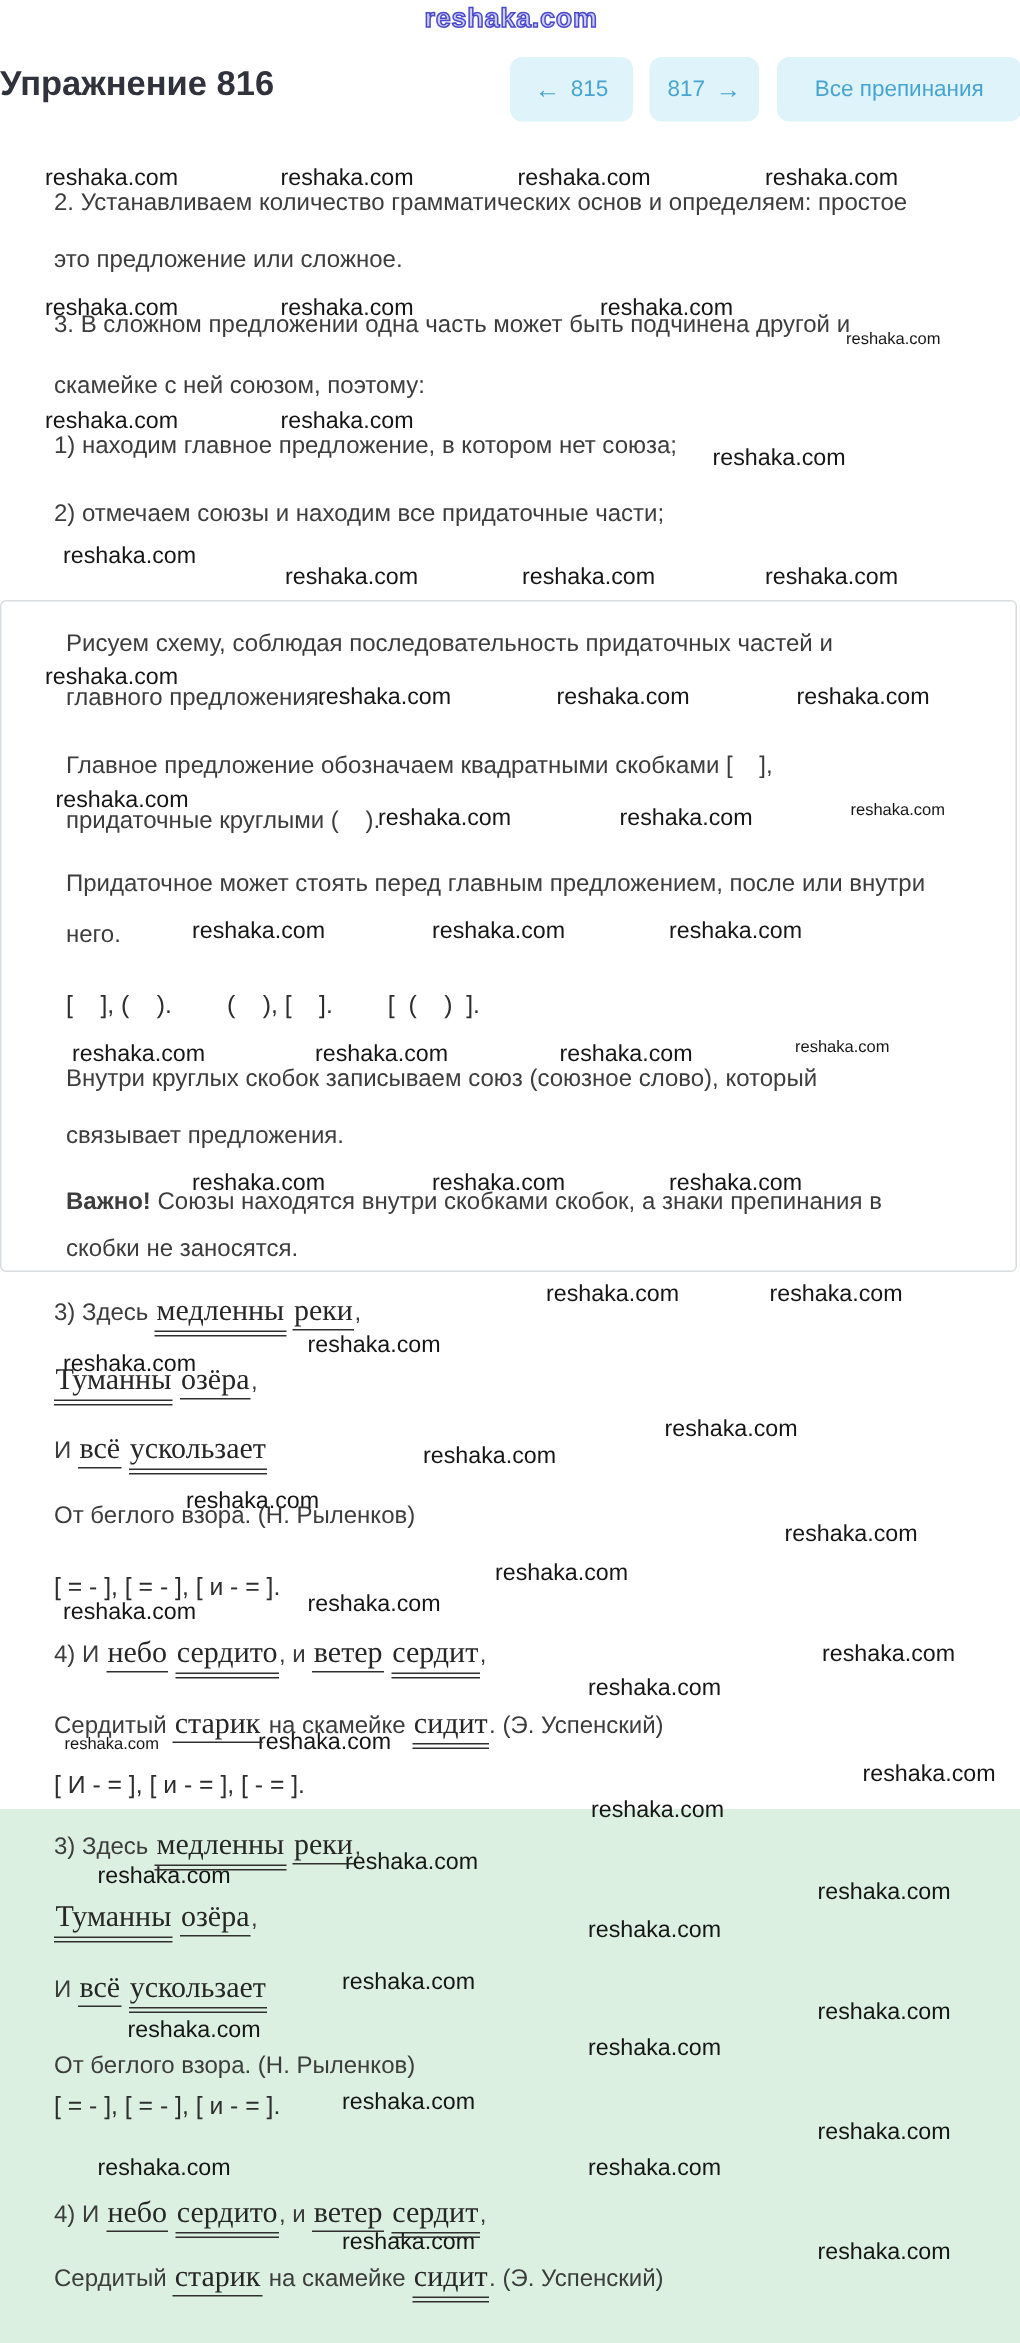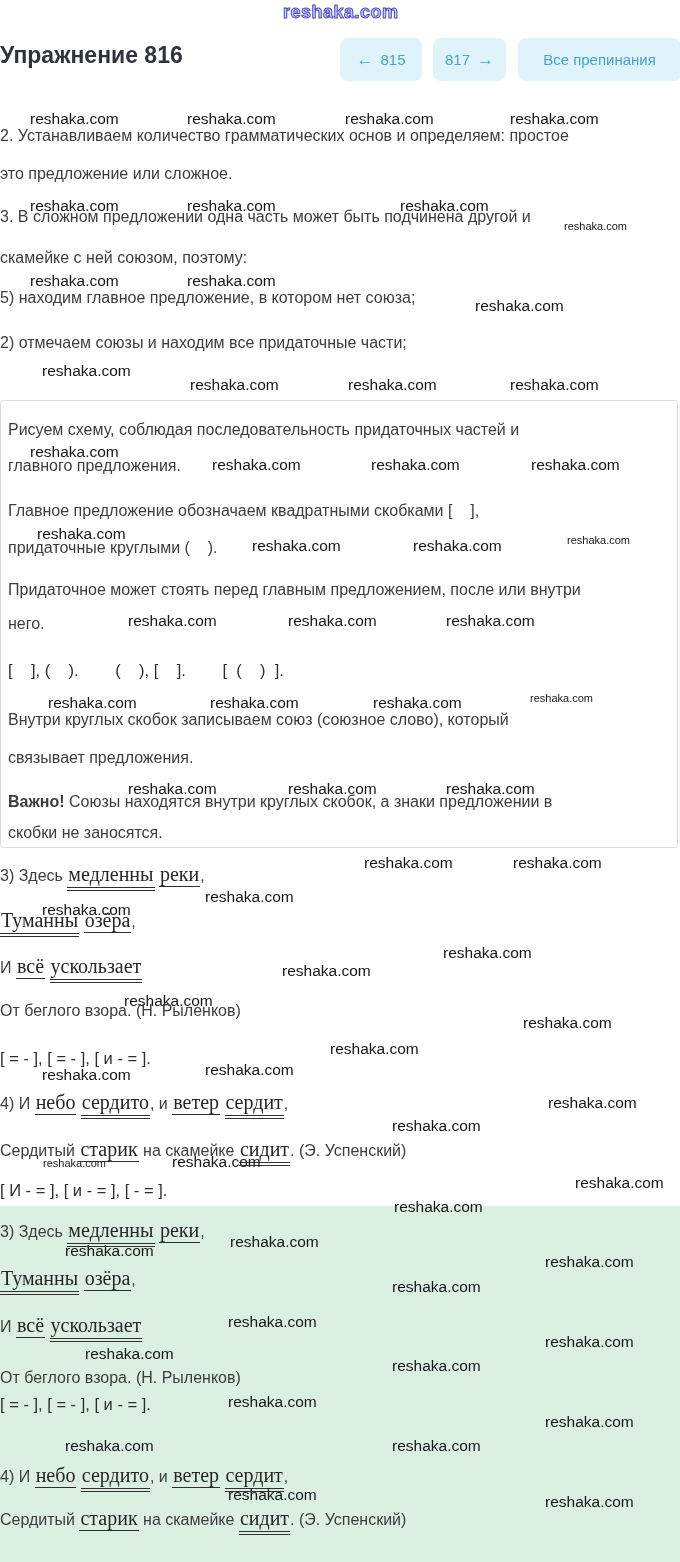--- a/index.html
+++ b/index.html
@@ -16,21 +16,21 @@
   #btn-prev{left:340px;width:82px;}
   #btn-next{left:433px;width:73px;}
   #btn-all{left:518px;width:163px;}
   .nav-btn .arrow{font-size:17px;line-height:1;}
   
   .info-box{position:absolute;left:0;top:400px;width:676px;height:446px;background:#fff;
             border:1px solid #d9dcdf;border-radius:4px;}
   .answer-box{position:absolute;left:0;top:1206px;width:680px;height:356px;background:#dcf0e2;}
   
   .line{position:absolute;white-space:pre;font:16px/1.25 "Liberation Sans",sans-serif;
-        color:#3d3d3d;}
+        color:#3d3d3d;margin-left:36px;}
   .line.schema{font-size:16.5px;color:#2e2e2e;}
   .line .bold{font-weight:700;}
   .u1,.u2{font-family:"Liberation Serif","DejaVu Serif",serif;font-size:20px;color:#262626;}
   .u1{border-bottom:1.5px solid #2f2f2f;padding:0 1px 1px 1px;}
   .u2{border-bottom:4px double #2f2f2f;padding:0 1px 2px 1px;}
   
   .wm{position:absolute;white-space:nowrap;font:15.5px "Liberation Sans",sans-serif;color:#161616;}
   .wm-sm{font-size:11px;}
 </style>
 </head>
@@ -116,32 +116,32 @@
       <span class="wm" style="left: 228px; top: 1393px;">reshaka.com</span>
       <span class="wm" style="left: 545px; top: 1413px;">reshaka.com</span>
       <span class="wm" style="left: 65px; top: 1437px;">reshaka.com</span>
       <span class="wm" style="left: 392px; top: 1437px;">reshaka.com</span>
       <span class="wm" style="left: 228px; top: 1486px;">reshaka.com</span>
       <span class="wm" style="left: 545px; top: 1493px;">reshaka.com</span>
       <div class="line" style="left: 0px; top: 126px;">2. Устанавливаем количество грамматических основ и определяем: простое</div>
       <div class="line" style="left: 0px; top: 164px;">это предложение или сложное.</div>
       <div class="line" style="left: 0px; top: 207px;">3. В сложном предложении одна часть может быть подчинена другой и</div>
       <div class="line" style="left: 0px; top: 248px;">скамейке с ней союзом, поэтому:</div>
-      <div class="line" style="left: 0px; top: 288px;">5) находим главное предложение, в котором нет союза;</div>
+      <div class="line" style="left: 0px; top: 288px;">1) находим главное предложение, в котором нет союза;</div>
       <div class="line" style="left: 0px; top: 333px;">2) отмечаем союзы и находим все придаточные части;</div>
       <div class="line" style="left: 8px; top: 420px;">Рисуем схему, соблюдая последовательность придаточных частей и</div>
       <div class="line" style="left: 8px; top: 456px;">главного предложения.</div>
       <div class="line" style="left: 8px; top: 501px;">Главное предложение обозначаем квадратными скобками [    ],</div>
       <div class="line" style="left: 8px; top: 538px;">придаточные круглыми (    ).</div>
       <div class="line" style="left: 8px; top: 580px;">Придаточное может стоять перед главным предложением, после или внутри</div>
       <div class="line" style="left: 8px; top: 614px;">него.</div>
       <div class="line schema" style="left: 8px; top: 660px;">[    ], (    ).        (    ), [    ].        [  (    )  ].</div>
       <div class="line" style="left: 8px; top: 710px;">Внутри круглых скобок записываем союз (союзное слово), который</div>
       <div class="line" style="left: 8px; top: 748px;">связывает предложения.</div>
-      <div class="line" style="left: 8px; top: 792px;"><span class="bold">Важно!</span><span> Союзы находятся внутри круглых скобок, а знаки предложении в</span></div>
+      <div class="line" style="left: 8px; top: 792px;"><span class="bold">Важно!</span><span> Союзы находятся внутри скобками скобок, а знаки препинания в</span></div>
       <div class="line" style="left: 8px; top: 823px;">скобки не заносятся.</div>
       <div class="line" style="left: 0px; top: 862px;"><span>3) Здесь </span><span class="u2">медленны</span><span> </span><span class="u1">реки</span><span>,</span></div>
       <div class="line" style="left: 0px; top: 908px;"><span class="u2">Туманны</span><span> </span><span class="u1">озёра</span><span>,</span></div>
       <div class="line" style="left: 0px; top: 954px;"><span>И </span><span class="u1">всё</span><span> </span><span class="u2">ускользает</span></div>
       <div class="line" style="left: 0px; top: 1001px;">От беглого взора. (Н. Рыленков)</div>
       <div class="line schema" style="left: 0px; top: 1048px;">[ = - ], [ = - ], [ и - = ].</div>
       <div class="line" style="left: 0px; top: 1090px;"><span>4) И </span><span class="u1">небо</span><span> </span><span class="u2">сердито</span><span>, и </span><span class="u1">ветер</span><span> </span><span class="u2">сердит</span><span>,</span></div>
       <div class="line" style="left: 0px; top: 1137px;"><span>Сердитый </span><span class="u1">старик</span><span> на скамейке </span><span class="u2">сидит</span><span>. (Э. Успенский)</span></div>
       <div class="line schema" style="left: 0px; top: 1180px;">[ И - = ], [ и - = ], [ - = ].</div>
       <div class="line" style="left: 0px; top: 1218px;"><span>3) Здесь </span><span class="u2">медленны</span><span> </span><span class="u1">реки</span><span>,</span></div>

